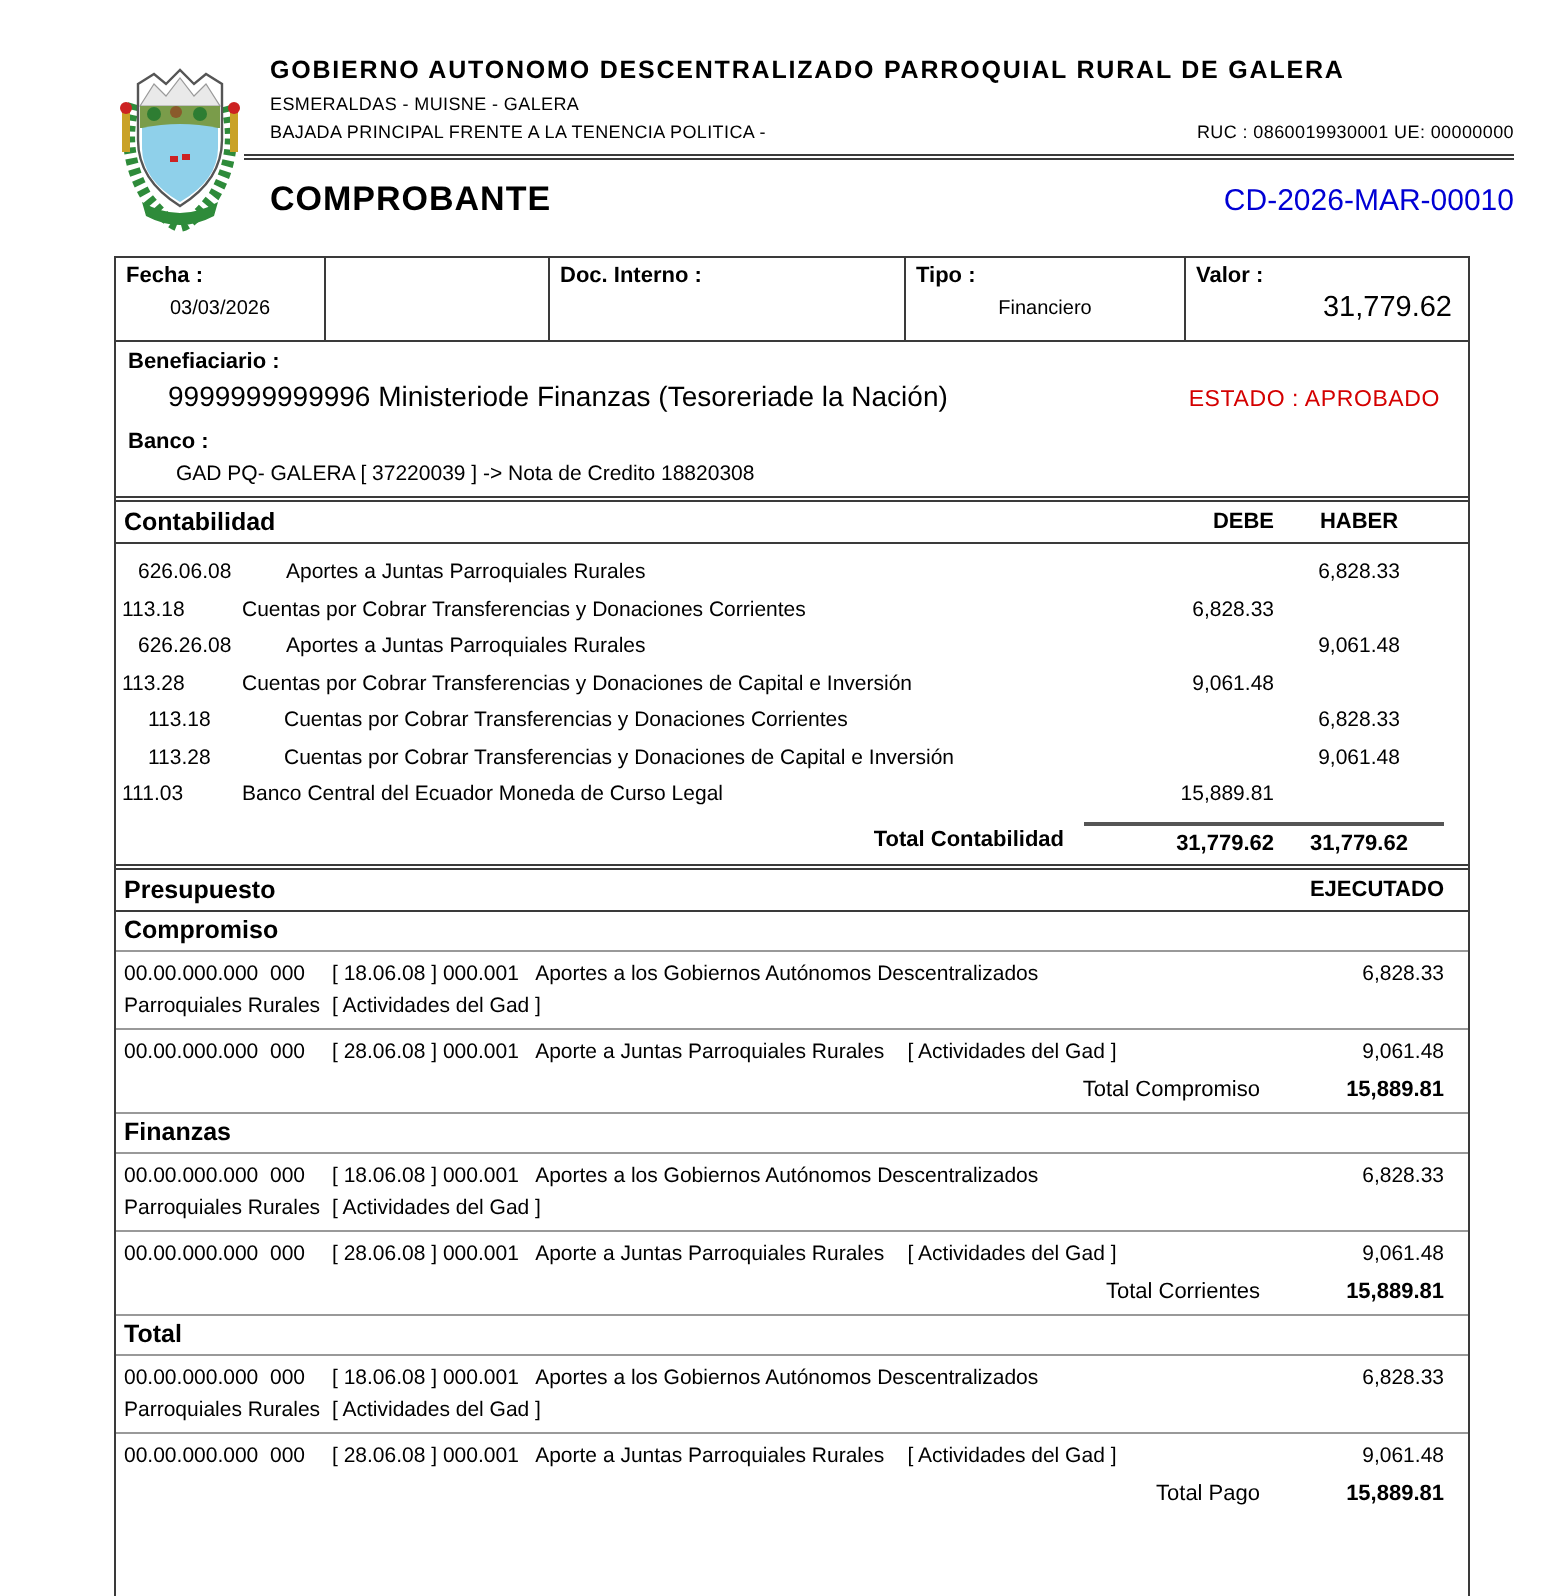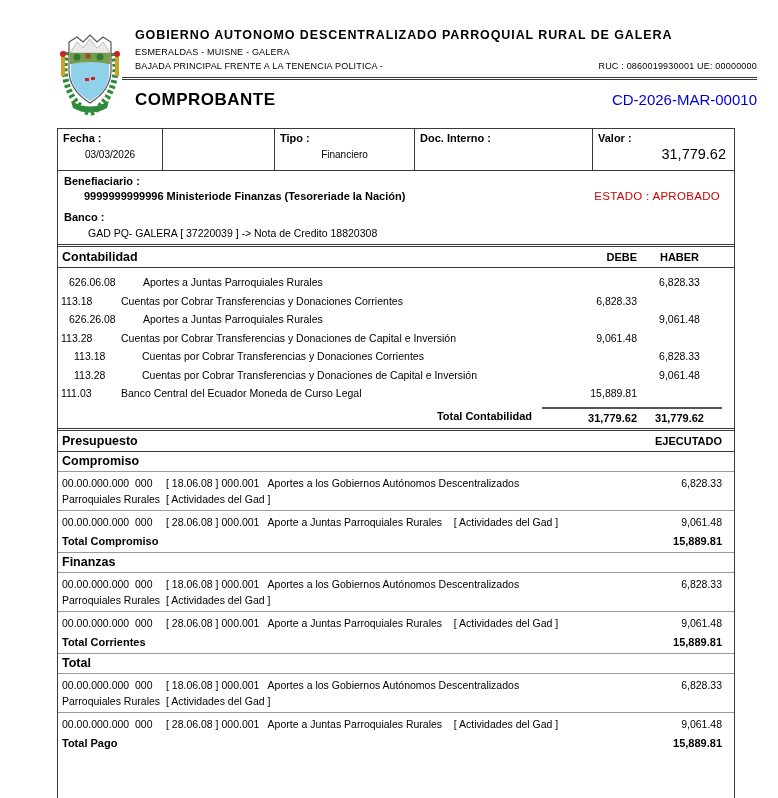--- a/index.html
+++ b/index.html
@@ -32,21 +32,21 @@
   .cell { border-right:1px solid #3a3a3a; padding:3px 5px; }
   .c1 { width:105px; } .c2 { width:112px; } .c3 { width:140px; } .c4 { width:178px; }
   .c5 { flex:1; border-right:none; }
   .lbl { font-weight:bold; font-size:11px; }
   .val-center { text-align:center; margin-top:5px; font-size:10px; }
   .val-valor { text-align:right; margin-top:2px; font-size:14.5px; padding-right:3px; }
 
   
   .block { padding:4px 6px 5px; }
   .benef-line { display:flex; justify-content:space-between; align-items:baseline; padding-left:20px; padding-right:8px; margin-top:3px; }
-  .benef-val { font-weight:bold; font-size:11px; }
+  .benef-val { font-weight:normal; font-size:14px; }
   .estado { color:#d40000; font-size:11.5px; letter-spacing:0.3px; }
   .ind { padding-left:24px; margin-top:4px; font-size:10.5px; white-space:pre-wrap; }
 
   .dbl-line { height:3px; border-top:1px solid #3a3a3a; border-bottom:1px solid #3a3a3a; }
 
   
   .sec-head { display:flex; align-items:center; height:21px; border-bottom:1px solid #3a3a3a; padding:0 12px 0 4px; }
   .sec-title { font-weight:bold; font-size:12.5px; flex:1; }
   .hd { font-weight:bold; font-size:11px; }
   .col-debe { width:95px; text-align:right; }
@@ -70,21 +70,21 @@
   
   .psec:not(:first-of-type) { border-top:1px solid #999; }
   .psec-title { font-weight:bold; font-size:12.5px; padding:2px 4px 3px; border-bottom:1px solid #999; }
   .p-entry { padding:3px 0 3px; }
   .p-entry + .p-entry { border-top:1px solid #999; }
   .p-line { display:flex; padding:0 12px 0 4px; font-size:10.5px; line-height:16px; }
   .p-code { width:104px; white-space:pre-wrap; }
   .p-det { flex:1; white-space:pre-wrap; }
   .p-val { width:80px; text-align:right; }
   .p-total { display:flex; align-items:baseline; padding:2px 12px 5px 4px; }
-  .p-total-label { flex:1; font-weight:bold; font-size:11px; padding-right:92px; }
+  .p-total-label { flex:1; text-align:right; font-weight:normal; font-size:11px; padding-right:92px; }
   .p-total-val { width:160px; margin-left:-160px; text-align:right; font-weight:bold; font-size:11px; }
 </style>
 </head>
 <body>
 
 <div class="page">
 
   <header class="doc-header">
     <div class="logo">
       <svg width="64" height="88" viewBox="0 0 64 88" xmlns="http://www.w3.org/2000/svg">
@@ -120,26 +120,26 @@
   </header>
 
   <main class="doc-box">
 
     <div class="info-row">
       <div class="cell c1">
         <div class="lbl">Fecha :</div>
         <div class="val-center">03/03/2026</div>
       </div>
       <div class="cell c2"></div>
+      <div class="cell c4">
+        <div class="lbl">Doc. Interno :</div>
+      </div>
       <div class="cell c3">
         <div class="lbl">Tipo :</div>
         <div class="val-center">Financiero</div>
-      </div>
-      <div class="cell c4">
-        <div class="lbl">Doc. Interno :</div>
       </div>
       <div class="cell c5">
         <div class="lbl">Valor :</div>
         <div class="val-valor">31,779.62</div>
       </div>
     </div>
 
     <div class="block">
       <div class="lbl">Benefiaciario :</div>
       <div class="benef-line">

